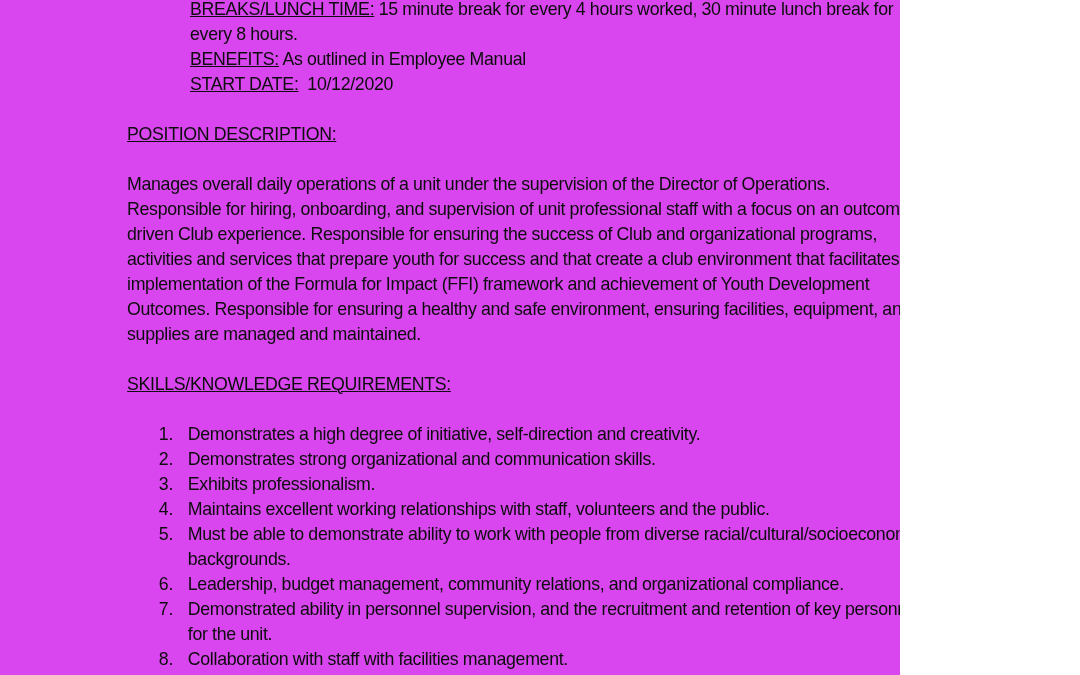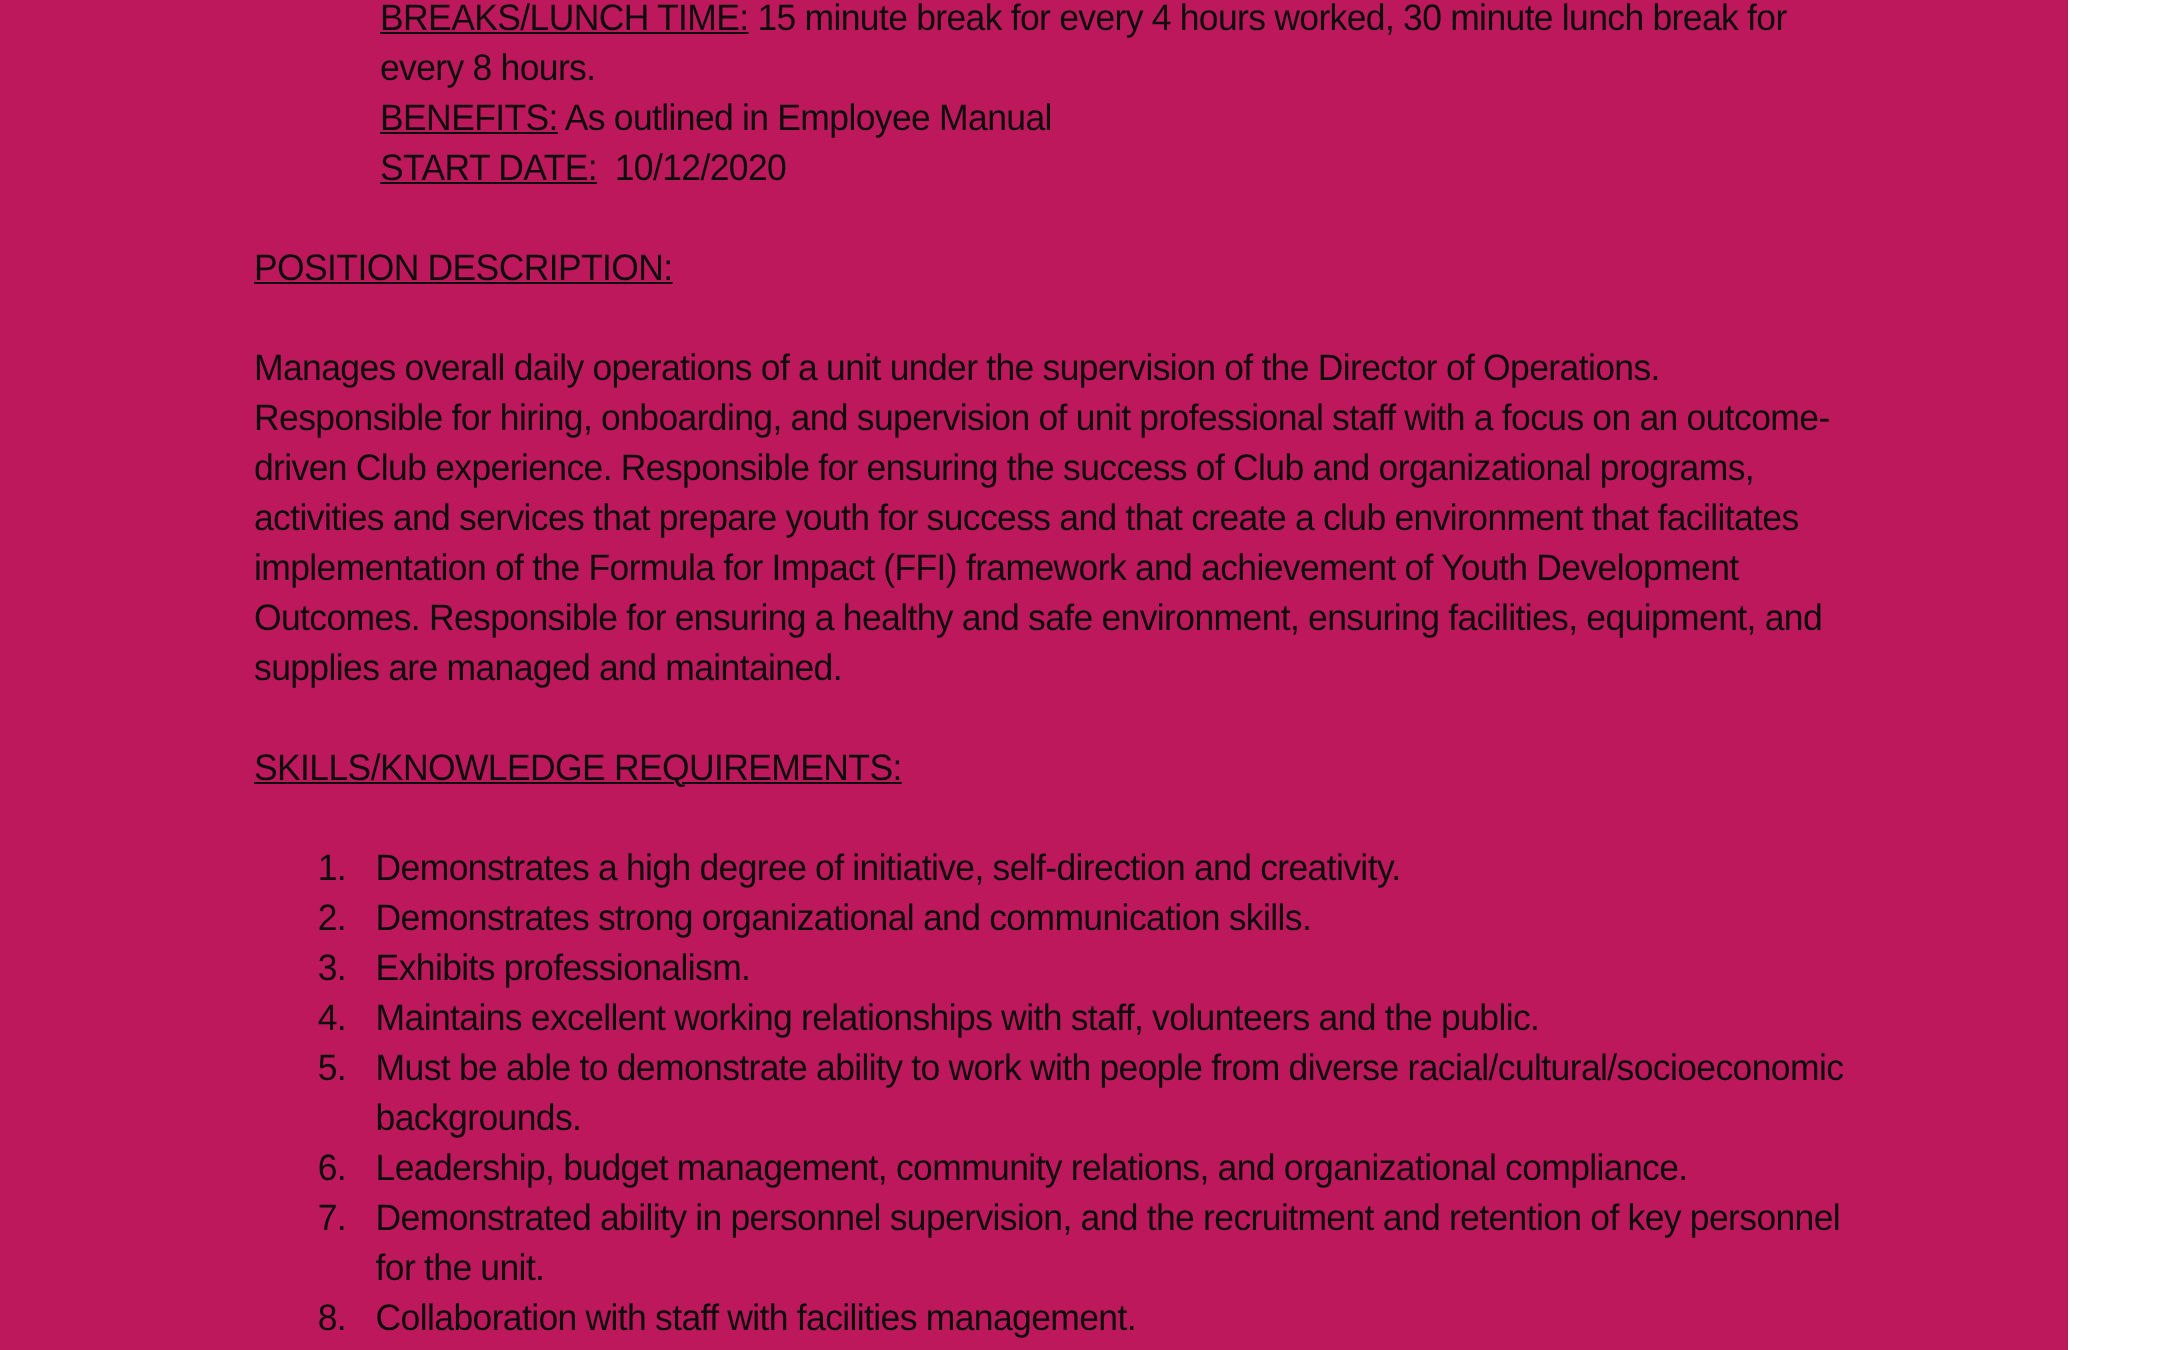--- a/index.html
+++ b/index.html
@@ -12,23 +12,23 @@
     width: 1080px;
     height: 675px;
     overflow: hidden;
     font-family: "Liberation Sans", "DejaVu Sans", sans-serif;
     color: #0d0d0d;
     -webkit-font-smoothing: antialiased;
   }
 
   #page {
     position: relative;
-    width: 1034px;
+    width: 900px;
     height: 675px;
-    background: #be185d;
+    background: #d946ef;
     overflow: hidden;
   }
 
   
   .doc {
     position: absolute;
     left: 127px;
     top: -4px;
     width: 830px;
   }

